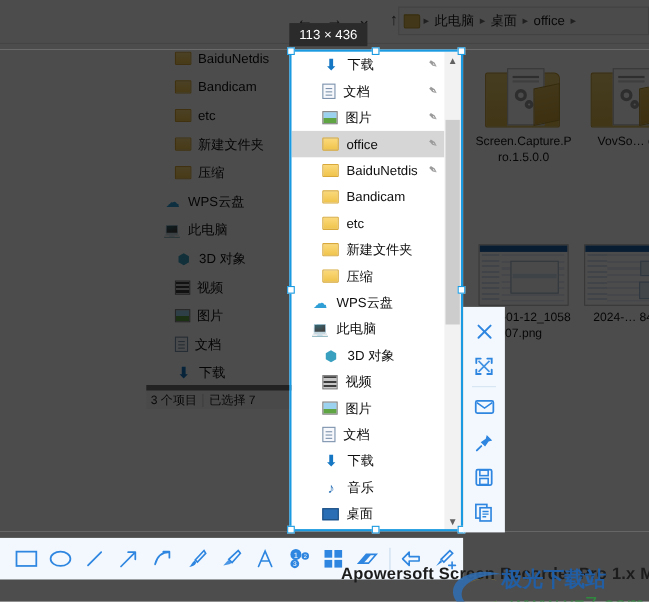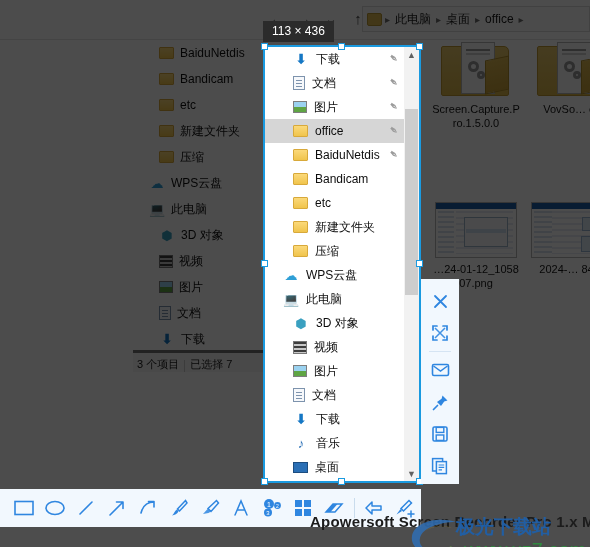--- a/index.html
+++ b/index.html
@@ -102,29 +102,29 @@
     content: ""; position: absolute; left: 2px; top: 3px; right: 2px; height: 1px;
     background: #7d93ad; box-shadow: 0 3px 0 #7d93ad, 0 6px 0 #7d93ad;
   }
   .ic.dl { color: #1577c4; font-size: 14px; font-weight: bold; }
   .ic.music { color: #2f73b8; font-size: 13px; }
   .ic.desk {
     background: #2a6fb5; border: 1px solid #1c4d80; width: 15px; height: 11px;
   }
   .statusbar {
     position: absolute; left: 133px; top: 350px; width: 133px; height: 22px;
-    background: #f5f5f5; border-top: 3px solid #737373;
-    display: flex; align-items: flex-end; font-size: 11px; color: #1b1b1b;
+    background: #f5f5f5; border-top: 5px solid #737373;
+    display: flex; align-items: center; font-size: 11px; color: #1b1b1b;
     padding-left: 4px; gap: 5px; white-space: nowrap; overflow: hidden;
   }
   .sb-sep { width: 1px; height: 12px; background: #c9c9c9; }
 
   
   .content-pane {
-    position: absolute; left: 420px; top: 28px; width: 170px; height: 460px;
+    position: absolute; left: 420px; top: 48px; width: 170px; height: 460px;
   }
   .file-tile {
     position: absolute; width: 88px; text-align: center;
   }
   .big-folder {
     width: 70px; height: 56px; margin: 0 auto 4px;
     position: relative;
   }
   .big-folder .bk {
     position: absolute; left: 0; top: 4px; width: 68px; height: 50px;

